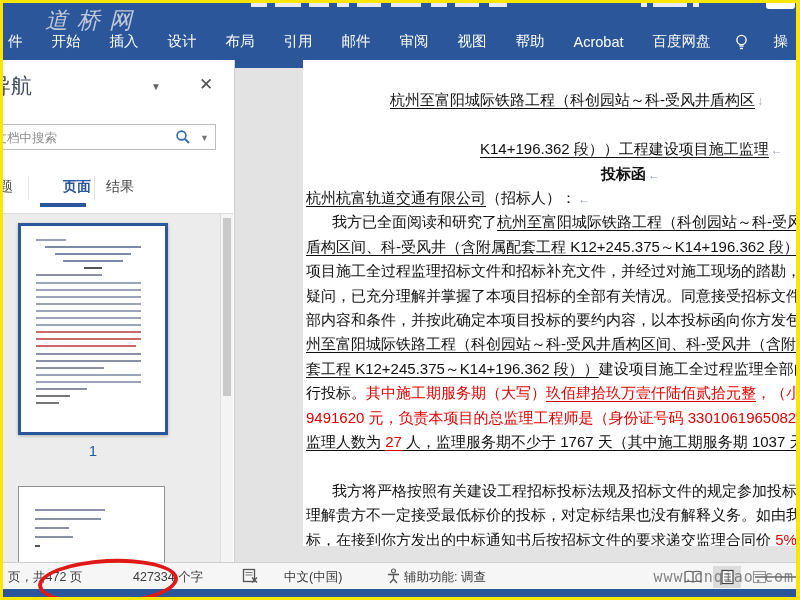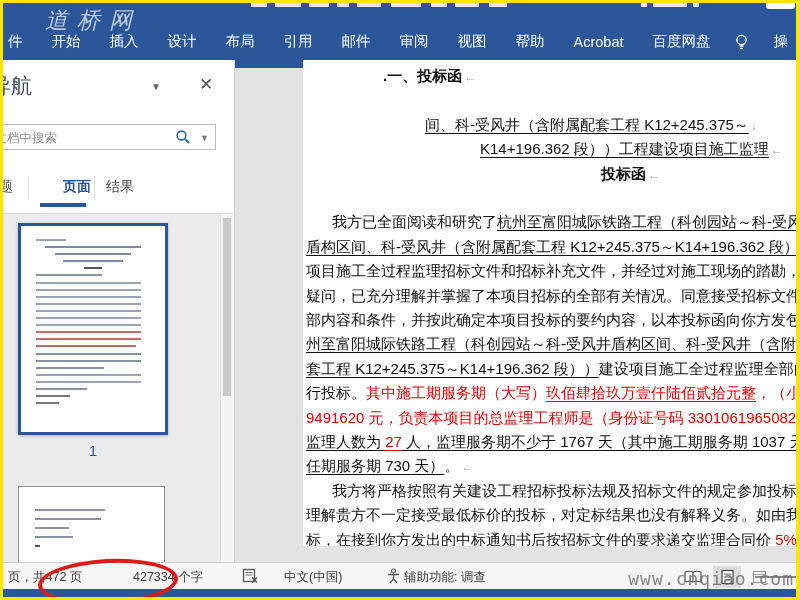--- a/index.html
+++ b/index.html
@@ -60,21 +60,21 @@
   .doc-line span.m{color:#97a5bc;font-size:12px;padding-left:2px;}
 
   
   .statusbar{position:absolute;left:0;top:559px;width:100%;height:27px;background:#f6f6f6;
              border-top:1px solid #cfcfcf;font-size:12.5px;color:#3b3b3b;}
   .sb-item{position:absolute;top:6px;white-space:nowrap;text-align:right;}
   .sb-ic{position:absolute;top:5px;}
   .viewbtn{position:absolute;top:3px;width:28px;height:22px;display:flex;align-items:center;justify-content:center;}
   .viewbtn.sel{background:#dcdcdc;}
   .wm-bottom{position:absolute;right:2px;top:5px;font-family:"DejaVu Sans Mono",monospace;
-             font-size:18px;letter-spacing:1px;color:rgba(105,105,105,.8);white-space:nowrap;}
+             font-size:15px;letter-spacing:1px;color:rgba(105,105,105,.8);white-space:nowrap;}
   .slider-line{position:absolute;left:752px;top:13px;width:41px;height:2px;background:#8a8a8a;}
   .bottomstripe{position:absolute;left:0;top:586px;width:100%;height:8px;background:#2b579a;}
 
   
   .red-ellipse{position:absolute;left:35px;top:556px;width:132px;height:38px;
                border:4px solid #e01818;border-radius:50%;transform:rotate(-3deg);z-index:60;}
 </style>
 </head>
 <body>
 
@@ -177,35 +177,34 @@
           <div class="tl" style="width: 4%; background: rgb(85, 85, 85); margin-bottom: 7px;"></div>
         </div>
       <div class="nav-scroll">
         <div class="nav-scroll-thumb"></div>
       </div>
     </div>
   </div>
 
   <div class="page"></div>
   <div class="doclayer" id="doclayer">
-      <div class="doc-line" style="top: 6px; left: 77px;"><span class="b">.</span><span class="b">一、投标函</span><span class="m">←</span></div>
-      <div class="doc-line" style="top: 55px; left: 119px;"><span class="u">间、科-受风井（含附属配套工程 K12+245.375～</span><span class="m">↓</span></div>
+      <div class="doc-line" style="top: 30px; left: 84px;"><span class="u">杭州至富阳城际铁路工程（科创园站～科-受风井盾构区</span><span class="m">↓</span></div>
       <div class="doc-line" style="top: 79px; left: 174px;"><span class="u">K14+196.362 段））工程建设项目施工监理</span><span class="m">←</span></div>
       <div class="doc-line" style="top: 104px; left: 295px;"><span class="b">投标函</span><span class="m">←</span></div>
+      <div class="doc-line" style="top: 128px; left: 0px;"><span class="u">杭州杭富轨道交通有限公司</span><span>（招标人）：</span><span class="m">←</span></div>
       <div class="doc-line" style="top: 152px; left: 26px;"><span>我方已全面阅读和研究了</span><span class="u">杭州至富阳城际铁路工程（科创园站～科-受风</span></div>
       <div class="doc-line" style="top: 177px; left: 0px;"><span class="u">盾构区间、科-受风井（含附属配套工程 K12+245.375～K14+196.362 段））</span></div>
       <div class="doc-line" style="top: 201px; left: 0px;"><span>项目施工全过程监理招标文件和招标补充文件，并经过对施工现场的踏勘，澄</span></div>
       <div class="doc-line" style="top: 226px; left: 0px;"><span>疑问，已充分理解并掌握了本项目招标的全部有关情况。同意接受招标文件的</span></div>
       <div class="doc-line" style="top: 250px; left: 0px;"><span>部内容和条件，并按此确定本项目投标的要约内容，以本投标函向你方发包的</span></div>
       <div class="doc-line" style="top: 274px; left: 0px;"><span class="u">州至富阳城际铁路工程（科创园站～科-受风井盾构区间、科-受风井（含附属</span></div>
       <div class="doc-line" style="top: 299px; left: 0px;"><span class="u">套工程 K12+245.375～K14+196.362 段））</span><span>建设项目施工全过程监理全部内容</span></div>
       <div class="doc-line" style="top: 323px; left: 0px;"><span>行投标。</span><span class="r">其中施工期服务期（大写）</span><span class="ru">玖佰肆拾玖万壹仟陆佰贰拾元整</span><span class="r">，（小写</span></div>
       <div class="doc-line" style="top: 348px; left: 0px;"><span class="r">9491620 元，负责本项目的总监理工程师是（身份证号码 330106196508290457）</span></div>
       <div class="doc-line" style="top: 372px; left: 0px;"><span class="u">监理人数为 </span><span class="ru">27</span><span class="u"> 人，监理服务期不少于 1767 天（其中施工期服务期 1037 天，缺陷</span></div>
-      <div class="doc-line" style="top: 396px; left: 0px;"><span class="u">任期服务期 730 天）</span><span>。</span><span class="m">←</span></div>
       <div class="doc-line" style="top: 421px; left: 26px;"><span>我方将严格按照有关建设工程招标投标法规及招标文件的规定参加投标，</span></div>
       <div class="doc-line" style="top: 445px; left: 0px;"><span>理解贵方不一定接受最低标价的投标，对定标结果也没有解释义务。如由我方</span></div>
       <div class="doc-line" style="top: 470px; left: 0px;"><span>标，在接到你方发出的中标通知书后按招标文件的要求递交监理合同价 </span><span class="ru">5%</span></div>
     </div>
 
   <div class="statusbar">
     <div class="sb-item" style="left:5px">页，共472 页</div>
     <div class="sb-item" style="left:130px">427334 个字</div>
     <svg class="sb-ic" style="left:239px" width="17" height="16" viewBox="0 0 17 16">
       <rect x="1.5" y="1.5" width="11" height="12" fill="none" stroke="#555" stroke-width="1.3"></rect>

